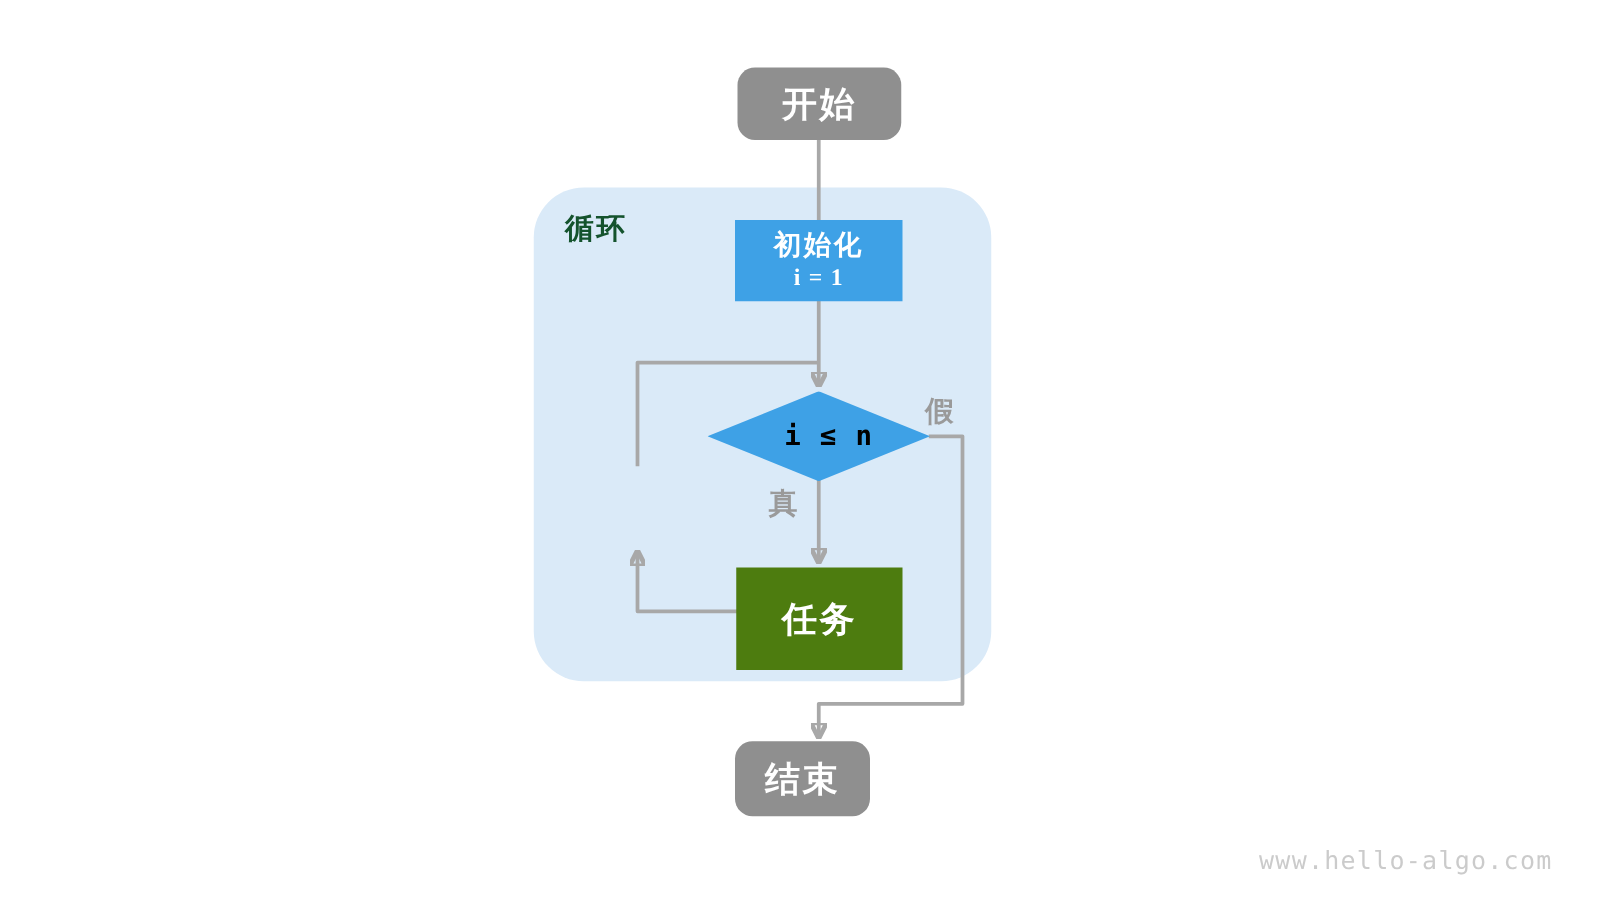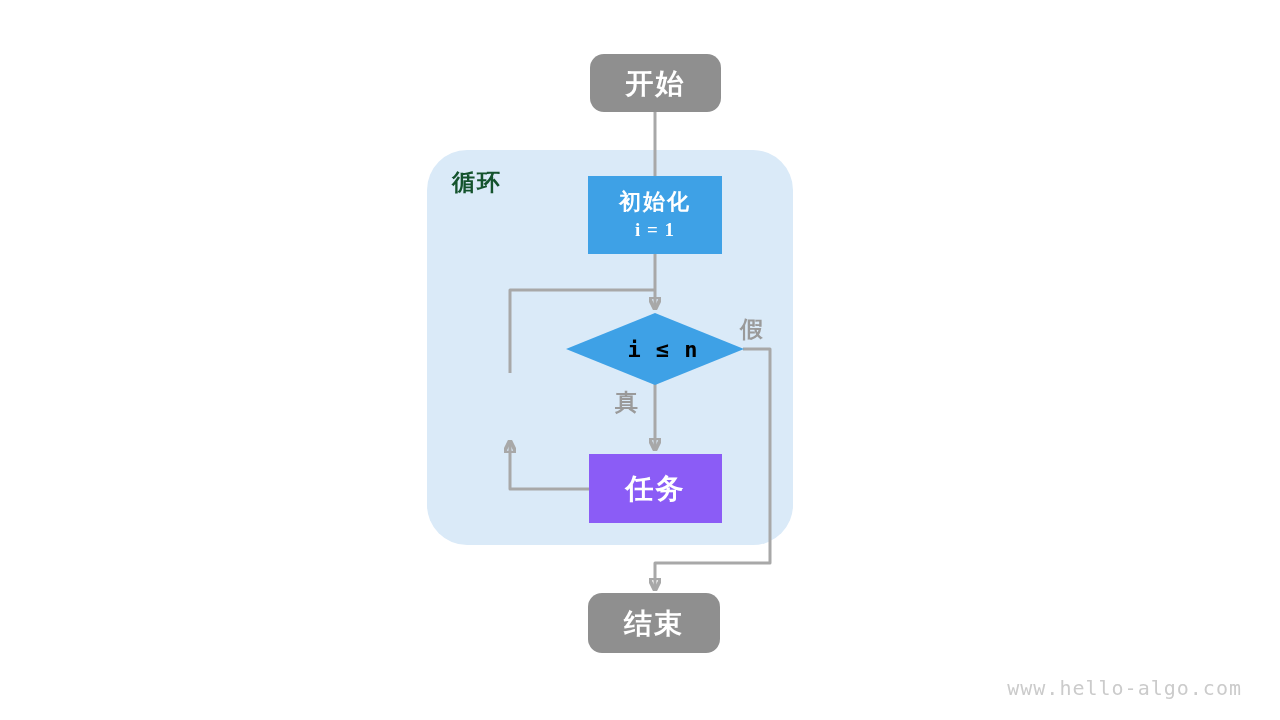--- a/index.html
+++ b/index.html
@@ -50,25 +50,25 @@
     font-size: 19px;
     font-weight: 700;
     letter-spacing: 1px;
     margin-top: 2px;
   }
   .terminal {
     background: #8F8F8F;
     border-radius: 14px;
   }
   .node-start { left: 590px; top: 54px;  width: 131px; height: 58px; }
-  .node-end   { left: 588px; top: 593px; width: 132px; height: 60px; text-align: center; }
+  .node-end   { left: 588px; top: 593px; width: 108px; height: 60px; text-align: center; }
   .rect-blue  { background: #3EA1E6; }
-  .node-init   { left: 588px; top: 176px; width: 134px; height: 78px; }
+  .node-init   { left: 588px; top: 176px; width: 134px; height: 65px; }
   .node-update { left: 443px; top: 373px; width: 132px; height: 65px; }
-  .node-task   { left: 589px; top: 454px; width: 133px; height: 69px; background: #8b5cf6; }
+  .node-task   { left: 589px; top: 454px; width: 133px; height: 82px; background: #4d7c0f; }
   .node-init .cn, .node-update .cn { font-size: 22px; }
   .diamond {
     position: absolute;
     left: 566px; top: 313px;
     width: 178px; height: 72px;
     background: #3EA1E6;
     clip-path: polygon(50% 0%, 100% 50%, 50% 100%, 0% 50%);
     display: flex;
     align-items: center;
     justify-content: center;

